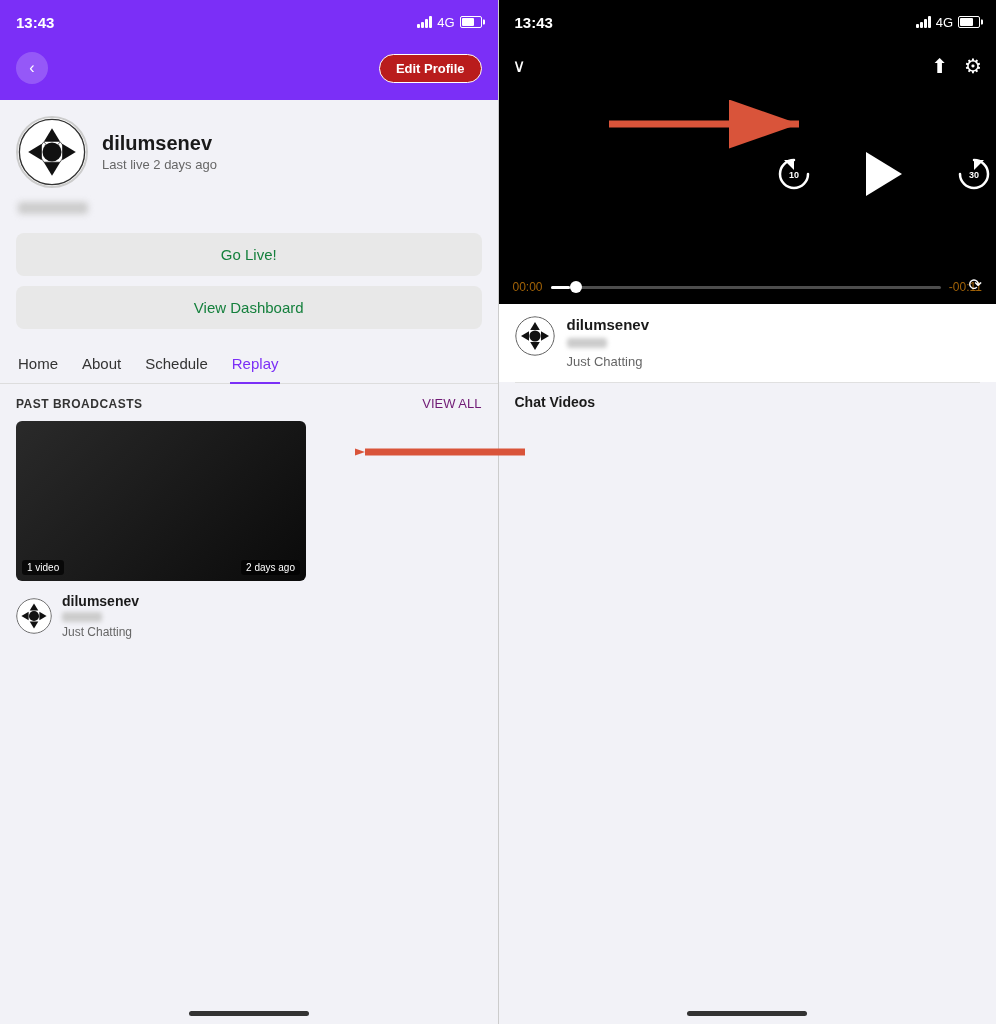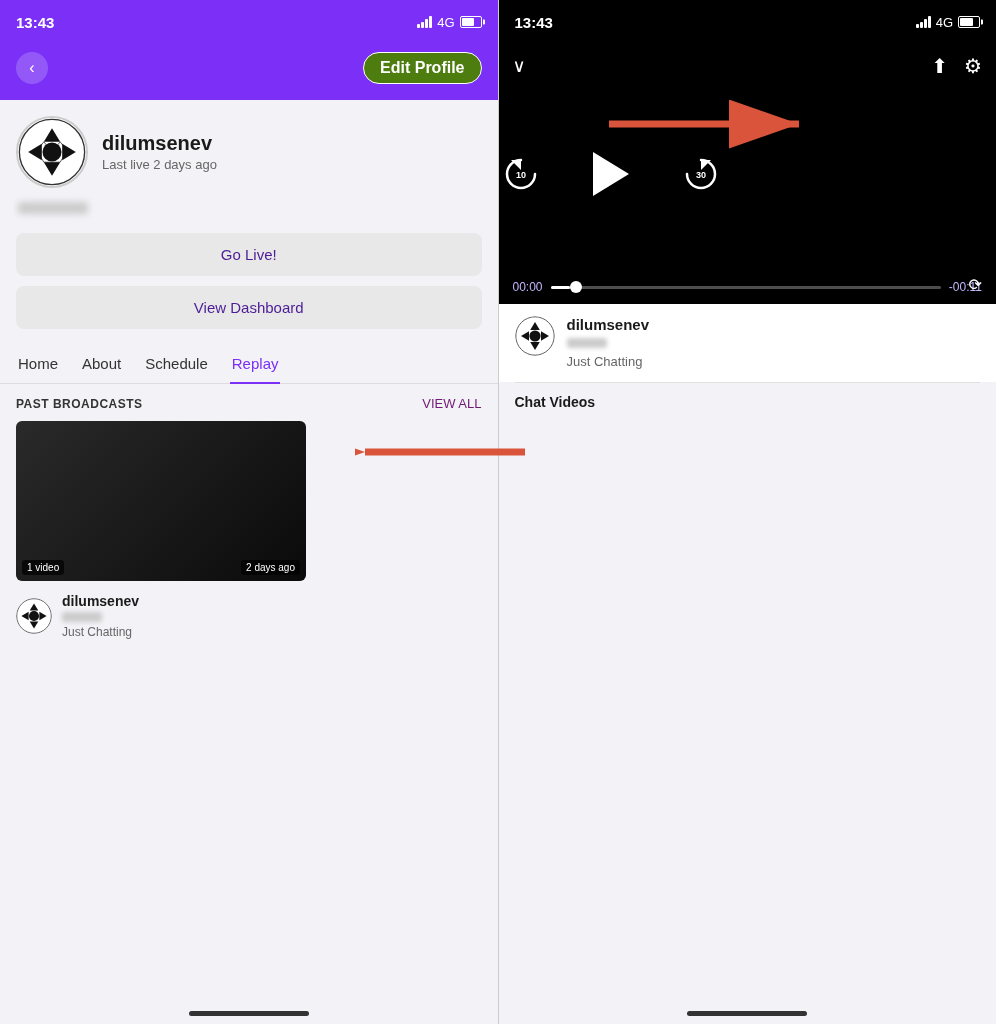--- a/index.html
+++ b/index.html
@@ -105,26 +105,26 @@
       border-radius: 50%;
       display: flex;
       align-items: center;
       justify-content: center;
       color: white;
       font-size: 16px;
       cursor: pointer;
     }
 
     .edit-profile-btn {
-      background: #4d7c0f;
+      background: #b91c1c;
       border: 1.5px solid white;
       color: white;
       padding: 6px 16px;
       border-radius: 20px;
-      font-size: 16px;
+      font-size: 13px;
       font-weight: 600;
       cursor: pointer;
     }
 
     .profile-info {
       background: #f2f2f7;
       padding: 16px 16px 0;
       display: flex;
       flex-direction: column;
     }
@@ -187,21 +187,21 @@
       margin-top: 4px;
     }
 
     .action-btn {
       background: #e8e8e8;
       border: none;
       padding: 13px;
       border-radius: 8px;
       font-size: 15px;
       font-weight: 500;
-      color: #4c1d95;
+      color: #15803d;
       cursor: pointer;
       text-align: center;
       width: 100%;
     }
 
     .nav-tabs {
       display: flex;
       align-items: center;
       padding: 0 16px;
       margin-top: 16px;
@@ -412,21 +412,21 @@
 
     .player-icon {
       color: white;
       font-size: 18px;
       cursor: pointer;
     }
 
     .player-controls {
       display: flex;
       align-items: center;
-      justify-content: flex-start;
+      justify-content: flex-end;
       gap: 50px;
       flex: 1;
       padding-bottom: 20px;
     }
 
     .skip-back-btn {
       width: 44px;
       height: 44px;
       display: flex;
       align-items: center;
@@ -454,21 +454,21 @@
       gap: 4px;
     }
 
     .progress-row {
       display: flex;
       align-items: center;
       gap: 8px;
     }
 
     .time-label {
-      color: #c4b5fd;
+      color: #a16207;
       font-size: 12px;
       font-weight: 500;
     }
 
     .progress-bar-container {
       flex: 1;
       height: 3px;
       background: rgba(255,255,255,0.3);
       border-radius: 2px;
       position: relative;

